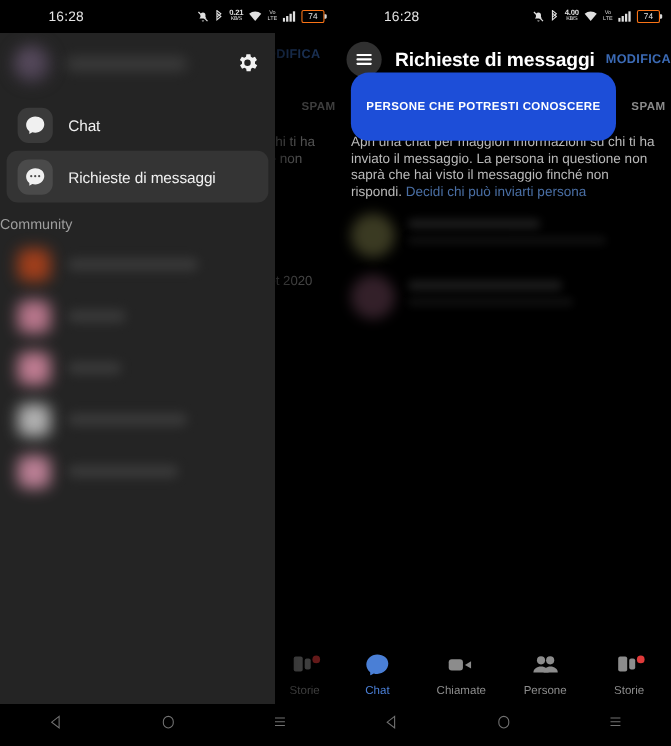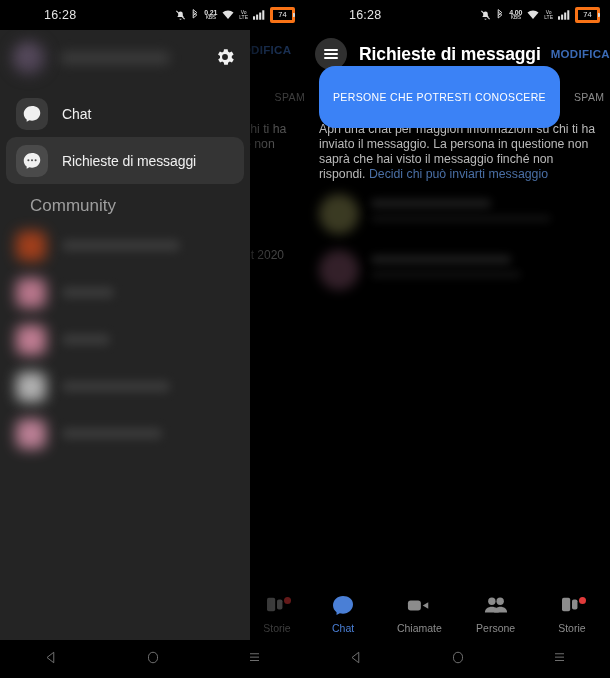--- a/index.html
+++ b/index.html
@@ -43,21 +43,21 @@
   }
   .sb-time { letter-spacing: .2px; font-size: 12.5px; padding-left: 34px; color:#e4e4e4;text-align:right;}
   .sb-icons { display: flex; align-items: center; gap: 5px; }
   .sb-icons svg { display: block; }
   .sb-net { font-size: 6px; line-height: 5.5px; text-align: center; color:#e0e0e0; }
   .sb-net b { display:block; font-weight:700; font-size:7px; letter-spacing:-.2px;}
   .sb-net i { display:block; font-style: normal; font-size:5px; letter-spacing:-.3px;}
   .sb-volte { font-size: 5px; line-height:5px; text-align:center; color:#dcdcdc;}
   .sb-volte i { display:block; font-style:normal; }
   .sb-batt {
-    border: 3px solid #f97316; border-radius: 2px;
+    border: 1px solid #f97316; border-radius: 2px;
     font-size: 7.5px; padding: 0 2px 0 2px; line-height: 10px;
     position: relative; color: #e8e8e8; min-width: 15px; text-align:center;
   }
   .sb-batt:after {
     content:""; position:absolute; right:-3px; top:3px;
     width:2px; height:4px; background:#d8d8d8; border-radius:0 1px 1px 0;
   }
 
   
   .app-header {
@@ -96,26 +96,26 @@
   }
 
   
   .tabs {
     position: absolute; top: 82px; left: 0;
     width: 305px; height: 30px;
     display: flex; align-items: center;
     z-index: 10;
   }
   .tab {
-    font-size: 10.5px; font-weight: 400;
+    font-size: 10.5px; font-weight: 700;
     letter-spacing: .35px; color: #8a8a8a;
     white-space: nowrap;
   }
   .tab.active {
-    background: #3b82f6; color: #fff;
+    background: #1d4ed8; color: #fff;
     border-radius: 16px; padding: 25px 14px;
   }
   .tabs-right { padding-left: 14px; gap: 14px; }
   .tabs-left  { justify-content: flex-end; padding-right: 6px; }
 
   
   .info {
     position: absolute; top: 122px; left: 14px;
     width: 280px;
     color: #b9b9b9; font-size: 12.3px; line-height: 15px;
@@ -189,22 +189,22 @@
     background: #3a3a3a;
     display: flex; align-items: center; justify-content: center;
     flex: 0 0 auto;
   }
   .menu-item.selected .mi-icon { background: #4a4a4a; }
   .mi-label {
     margin-left: 14px; color: #f0f0f0; font-size: 14px;
     letter-spacing: -.1px;
   }
   .section-title {
-    color: #9e9e9e; font-size: 17px;
-    padding: 12px 16px 6px 30px;
+    color: #9e9e9e; font-size: 13px;
+    padding: 12px 16px 6px 0;
   }
   .comm-row {
     display: flex; align-items: center; height: 47px;
     padding: 0 16px; box-sizing: border-box;
   }
   .comm-av {
     width: 30px; height: 30px; border-radius: 8px;
     filter: blur(7px); flex: 0 0 auto; opacity:.85;
   }
   .comm-name {
@@ -389,21 +389,21 @@
       <div class="app-title">Richieste di messaggi</div>
       <div class="edit-link">MODIFICA</div>
     </div>
 
     <div class="tabs tabs-right">
       <div class="tab active">PERSONE CHE POTRESTI CONOSCERE</div>
       <div class="tab">SPAM</div>
     </div>
 
     <div class="info">
-      <span>Apri una chat per maggiori informazioni su chi ti ha inviato il messaggio. La persona in questione non saprà che hai visto il messaggio finché non rispondi. </span><a href="#">Decidi chi può inviarti messaggio</a>
+      <span>Apri una chat per maggiori informazioni su chi ti ha inviato il messaggio. La persona in questione non saprà che hai visto il messaggio finché non rispondi. </span><a href="#">Decidi chi può inviarti persona</a>
     </div>
 
     <div class="blur-list">
       <div class="blur-row">
         <div class="blur-av" style="background:#6b6a3f"></div>
         <div class="blur-lines">
           <div class="blur-bar" style="width:120px"></div>
           <div class="blur-bar s2" style="width:180px"></div>
         </div>
       </div>

